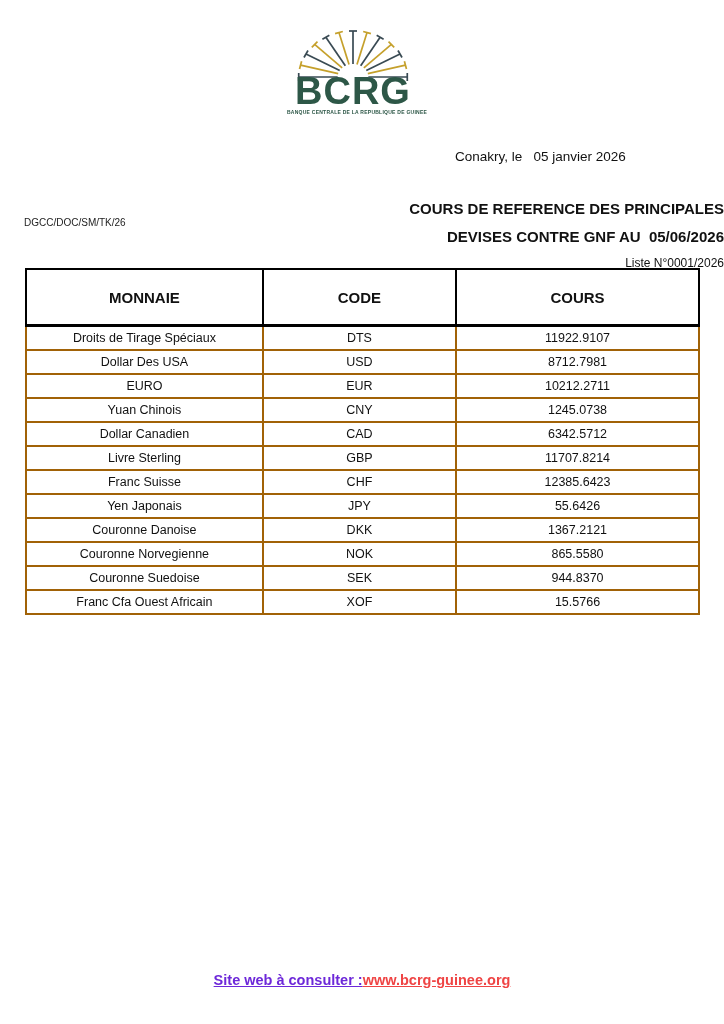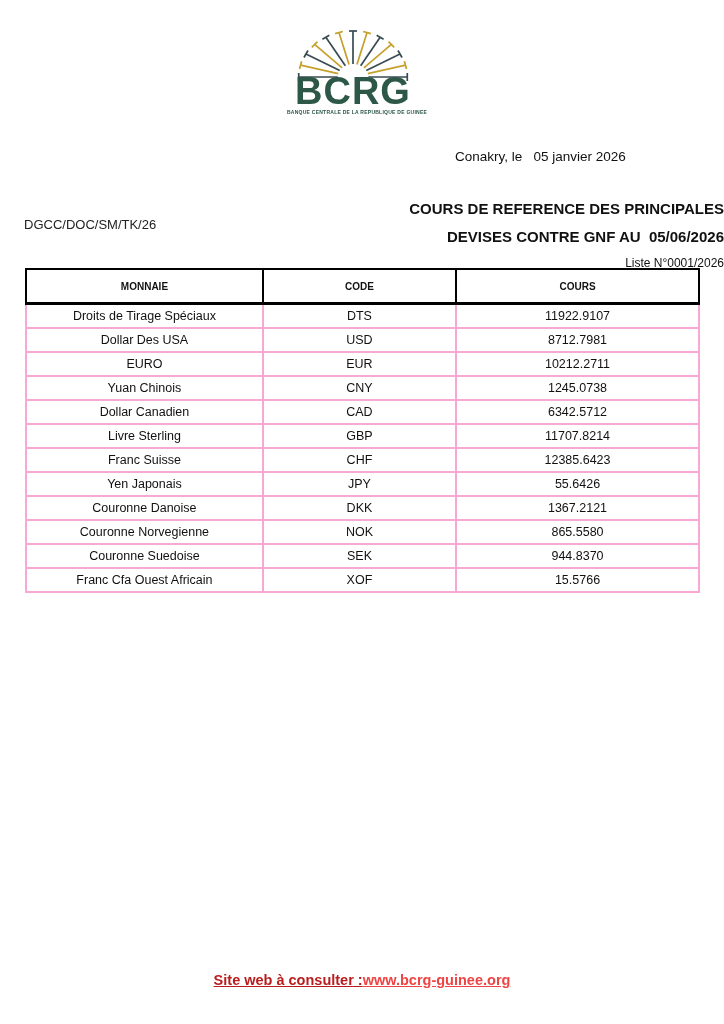--- a/index.html
+++ b/index.html
@@ -26,54 +26,54 @@
     font-size:5px;font-weight:bold;letter-spacing:0.25px;
     margin-top:3px;white-space:nowrap;
   }
   
   .date-line{
     position:absolute;left:455px;top:149px;
     font-size:13.5px;white-space:pre;
   }
   .doc-ref{
     position:absolute;left:24px;top:217px;
-    font-size:13px;color:#222;
+    font-size:10px;color:#222;
   }
   .title-block{
     position:absolute;left:20px;top:192px;width:704px;
     text-align:right;
     margin-top:8px;
   }
   .title-line{font-size:15px;font-weight:bold;white-space:pre;}
   .title-line + .title-line{margin-top:11px;}
   .list-number{font-size:12px;font-weight:normal;margin-top:11px;}
   
   table.rates{
     position:absolute;left:25px;top:268px;width:675px;
     border-collapse:collapse;table-layout:fixed;
   }
   table.rates col.c1{width:35.2%;}
   table.rates col.c2{width:28.7%;}
   table.rates col.c3{width:36.1%;}
   table.rates th{
     border:2px solid #000;border-bottom:3px solid #000;
-    font-size:10px;font-weight:bold;height:26px;
-    text-align:center;padding:3px;
+    font-size:15px;font-weight:bold;height:26px;
+    text-align:center;padding:14px;
   }
   table.rates td{
-    border:2px solid #f9a8d4;
+    border:2px solid #a16207;
     font-size:12.5px;height:22px;
     text-align:center;padding:0;
   }
   
   .footer{
     position:absolute;left:0;top:972px;width:724px;
     text-align:center;font-size:14.5px;font-weight:bold;
   }
-  .footer-label{text-decoration:underline;color:#b91c1c;}
+  .footer-label{text-decoration:underline;color:#6d28d9;}
   .footer-link{text-decoration:underline;}
 </style>
 </head>
 <body>
 
 <div class="page">
 
   <div class="logo">
     <svg class="logo-rays" width="120" height="64" viewBox="0 0 120 64">
         <line x1="44.66" y1="59" x2="5.720000000000006" y2="58.99999999999999" stroke="#394A53" stroke-width="1.7"></line>

